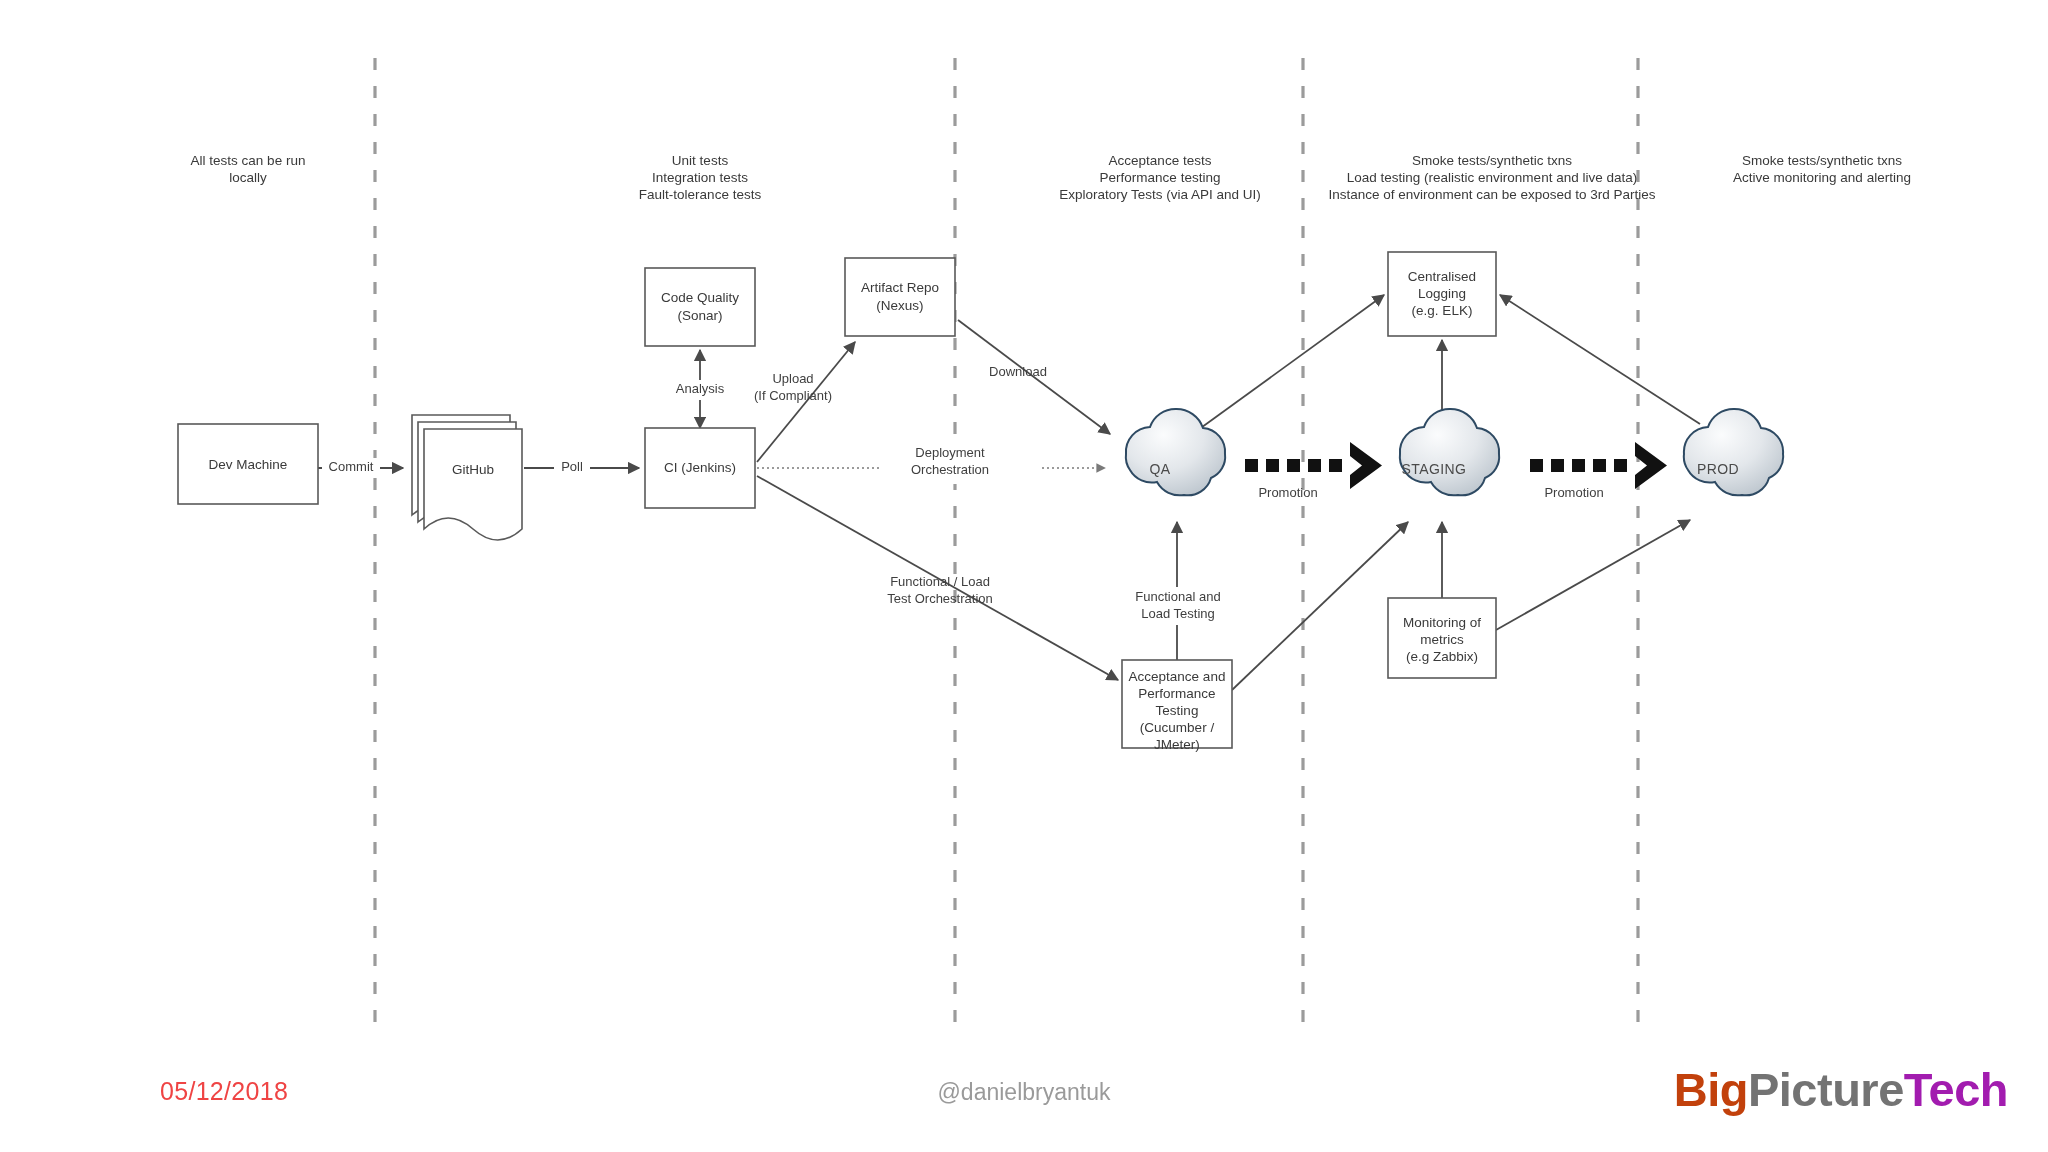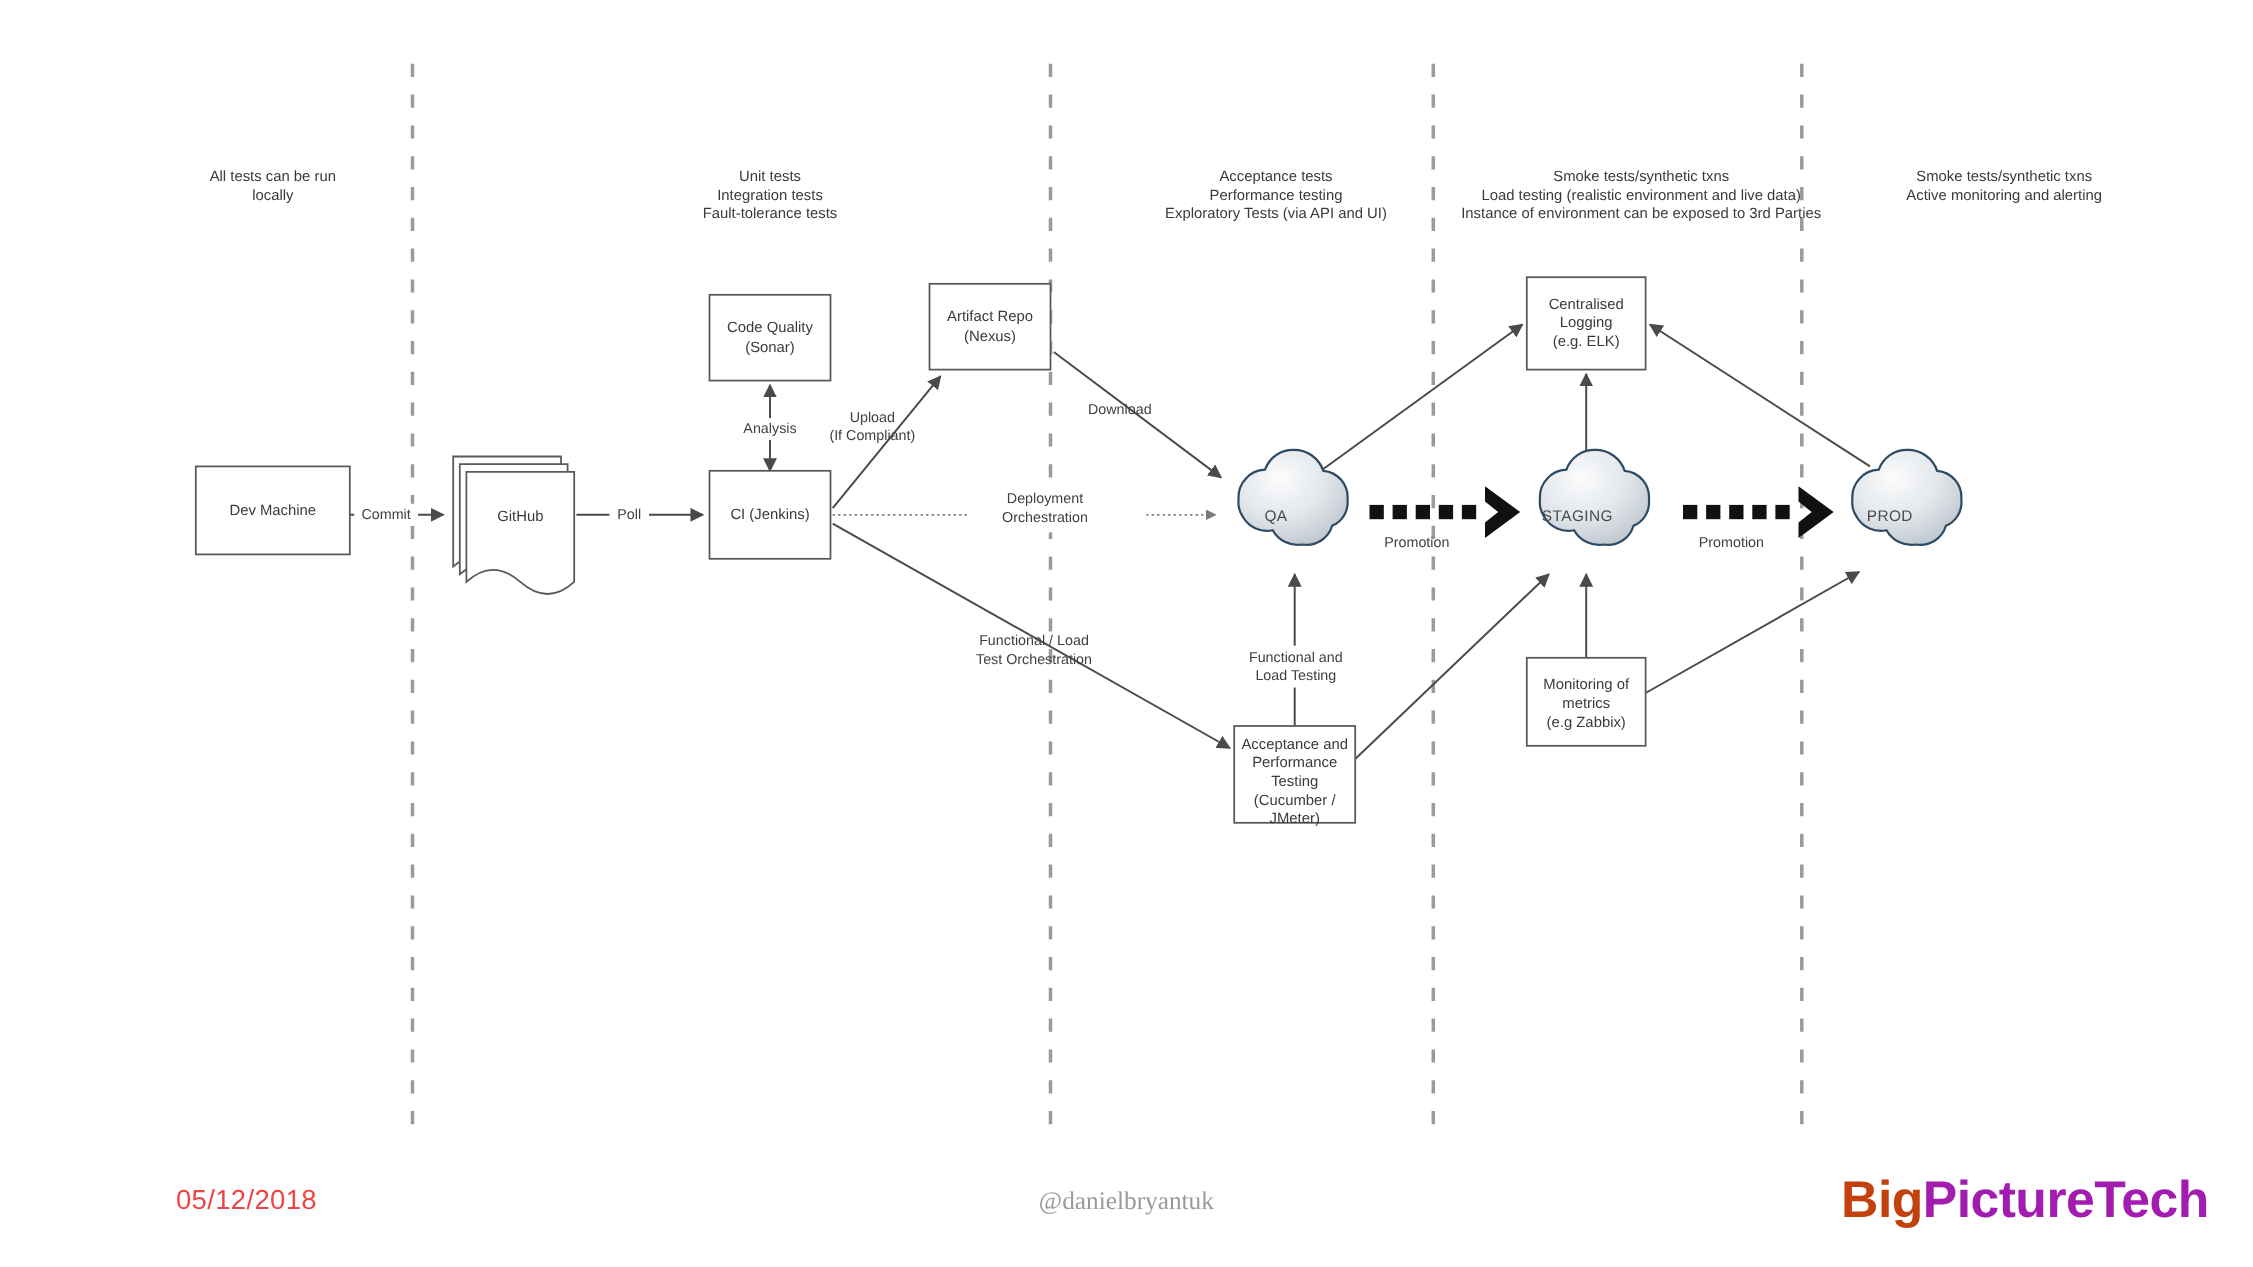--- a/index.html
+++ b/index.html
@@ -21,24 +21,24 @@
   .solid-edge{stroke:#4a4a4a;stroke-width:1.8;fill:none;}
   .dotted-edge{stroke:#7a7a7a;stroke-width:1.6;fill:none;stroke-dasharray:2 3;}
   .divider{stroke:#9b9b9b;stroke-width:3.2;stroke-dasharray:12 16;stroke-linecap:butt;}
   .cloud-shape{stroke:#2e4a63;stroke-width:2;}
   .promo-chevron{fill:#111111;}
   .promo-dot{fill:#111111;}
 
   
   #footer{position:absolute;left:0;bottom:0;width:2048px;height:150px;}
   #footer-date{position:absolute;left:160px;top:75px;font-size:25px;color:#ef4444;font-family:"Liberation Sans","DejaVu Sans",sans-serif;letter-spacing:.3px;}
-  #footer-handle{position:absolute;left:0;right:0;top:77px;text-align:center;font-size:23px;color:#9a9a9a;font-family:Liberation Serif, serif;}
+  #footer-handle{position:absolute;left:0;right:0;top:77px;text-align:center;font-size:23px;color:#9a9a9a;font-family:Liberation Sans, sans-serif;}
   #brand{position:absolute;right:40px;top:60px;font-size:47px;font-weight:bold;letter-spacing:-.5px;font-family:"Liberation Sans","DejaVu Sans",sans-serif;white-space:nowrap;}
   #brand .b1{color:#c2410c;}
-  #brand .b2{color:#a21caf;margin-top:36px;}
+  #brand .b2{color:#737373;margin-top:36px;}
   #brand .b3{color:#a21caf;}
 </style>
 </head>
 <body>
 
 <div id="slide">
 
   <svg id="canvas" viewBox="0 0 2048 1152">
     <defs>
       <marker id="arrow" viewBox="0 0 10 10" refX="9" refY="5" markerWidth="7" markerHeight="7" orient="auto-start-reverse">

